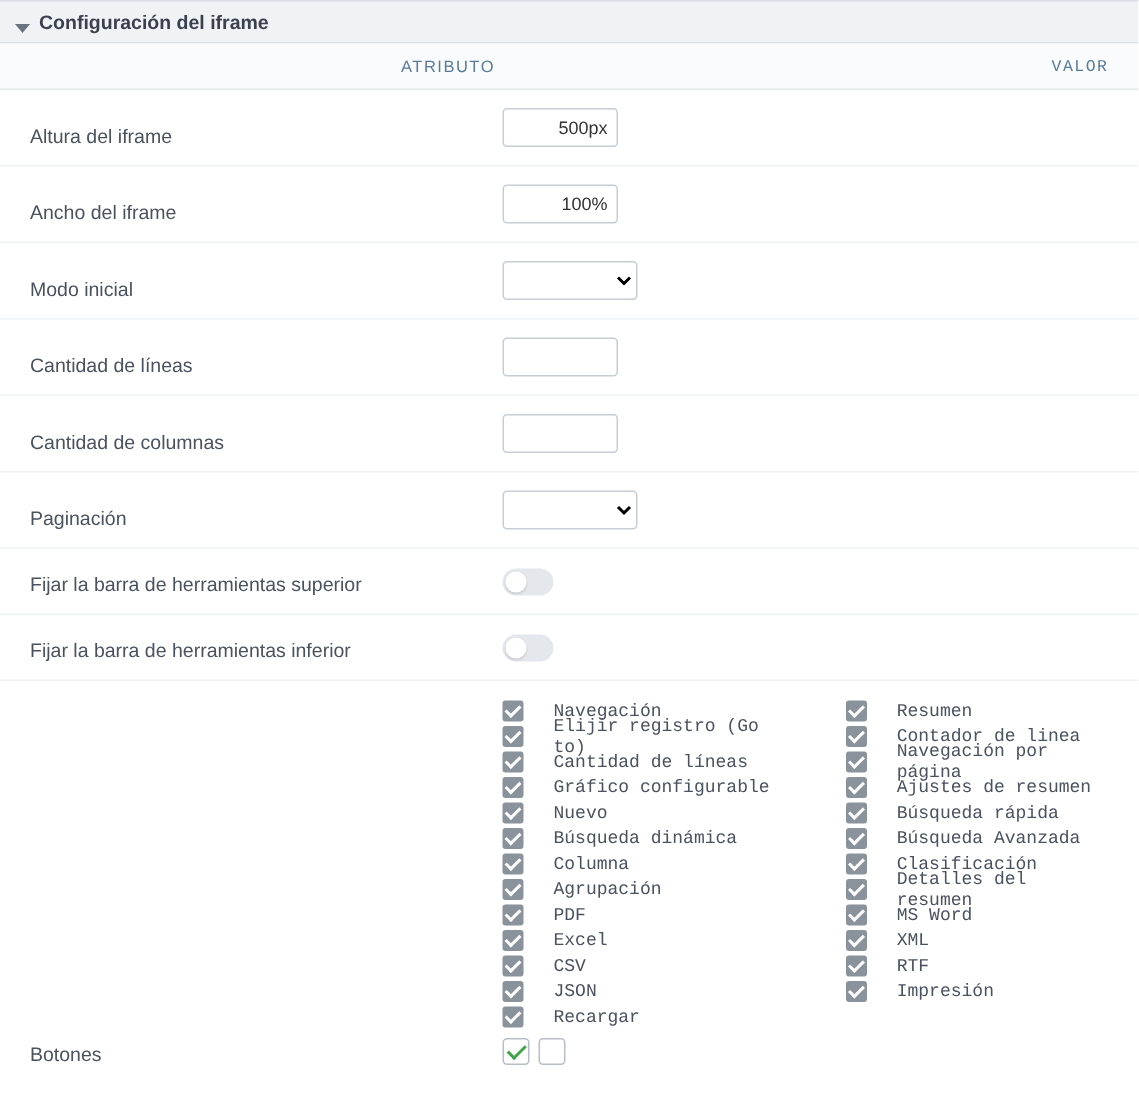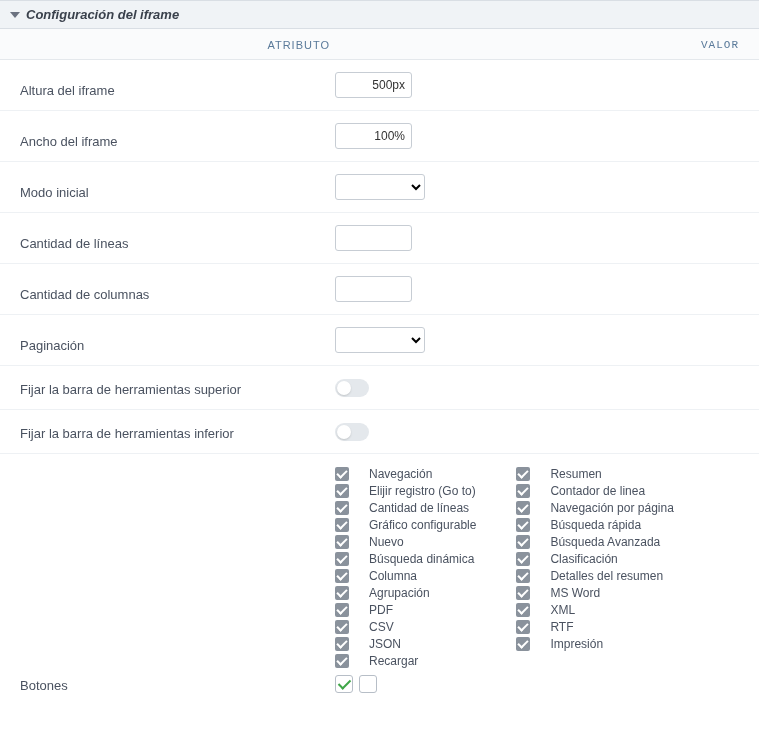--- a/index.html
+++ b/index.html
@@ -12,23 +12,22 @@
   }
   .panel-header {
     background: #f0f3f6;
     border-top: 1px solid #d9dee4;
     border-bottom: 1px solid #d9dee4;
     padding: 6px 10px;
     font-weight: bold;
     font-size: 13px;
     color: #3a414c;
     display: flex;
-    align-items: center;
+    align-items: flex-end;
     gap: 6px;
-    font-style: italic;
   }
   .collapse-icon {
     width: 0; height: 0;
     border-left: 5px solid transparent;
     border-right: 5px solid transparent;
     border-top: 6px solid #6b7280;
     display: inline-block;
     transform: rotate(0deg);
   }
   .col-headers {
@@ -91,20 +90,21 @@
     position: absolute;
     top: 2px; left: 2px;
     width: 14px; height: 14px;
     background: #fff;
     border-radius: 50%;
     box-shadow: 0 1px 2px rgba(0,0,0,0.15);
   }
   .buttons-grid {
     display: flex;
     gap: 40px;
+    font-family: Liberation Mono, monospace;
   }
   .buttons-col {
     display: flex;
     flex-direction: column;
     gap: 1px;
   }
   .chk-item {
     display: flex;
     align-items: center;
     gap: 20px;
@@ -261,20 +261,24 @@
           <div class="chk-item">
             <div class="chk"></div>
             <span>Agrupación</span>
           </div>
           <div class="chk-item">
             <div class="chk"></div>
             <span>PDF</span>
           </div>
           <div class="chk-item">
             <div class="chk"></div>
+            <span>Excel</span>
+          </div>
+          <div class="chk-item">
+            <div class="chk"></div>
             <span>CSV</span>
           </div>
           <div class="chk-item">
             <div class="chk"></div>
             <span>JSON</span>
           </div>
           <div class="chk-item">
             <div class="chk"></div>
             <span>Recargar</span>
           </div>
@@ -284,20 +288,24 @@
             <div class="chk"></div>
             <span>Resumen</span>
           </div>
           <div class="chk-item">
             <div class="chk"></div>
             <span>Contador de linea</span>
           </div>
           <div class="chk-item">
             <div class="chk"></div>
             <span>Navegación por página</span>
+          </div>
+          <div class="chk-item">
+            <div class="chk"></div>
+            <span>Ajustes de resumen</span>
           </div>
           <div class="chk-item">
             <div class="chk"></div>
             <span>Búsqueda rápida</span>
           </div>
           <div class="chk-item">
             <div class="chk"></div>
             <span>Búsqueda Avanzada</span>
           </div>
           <div class="chk-item">

